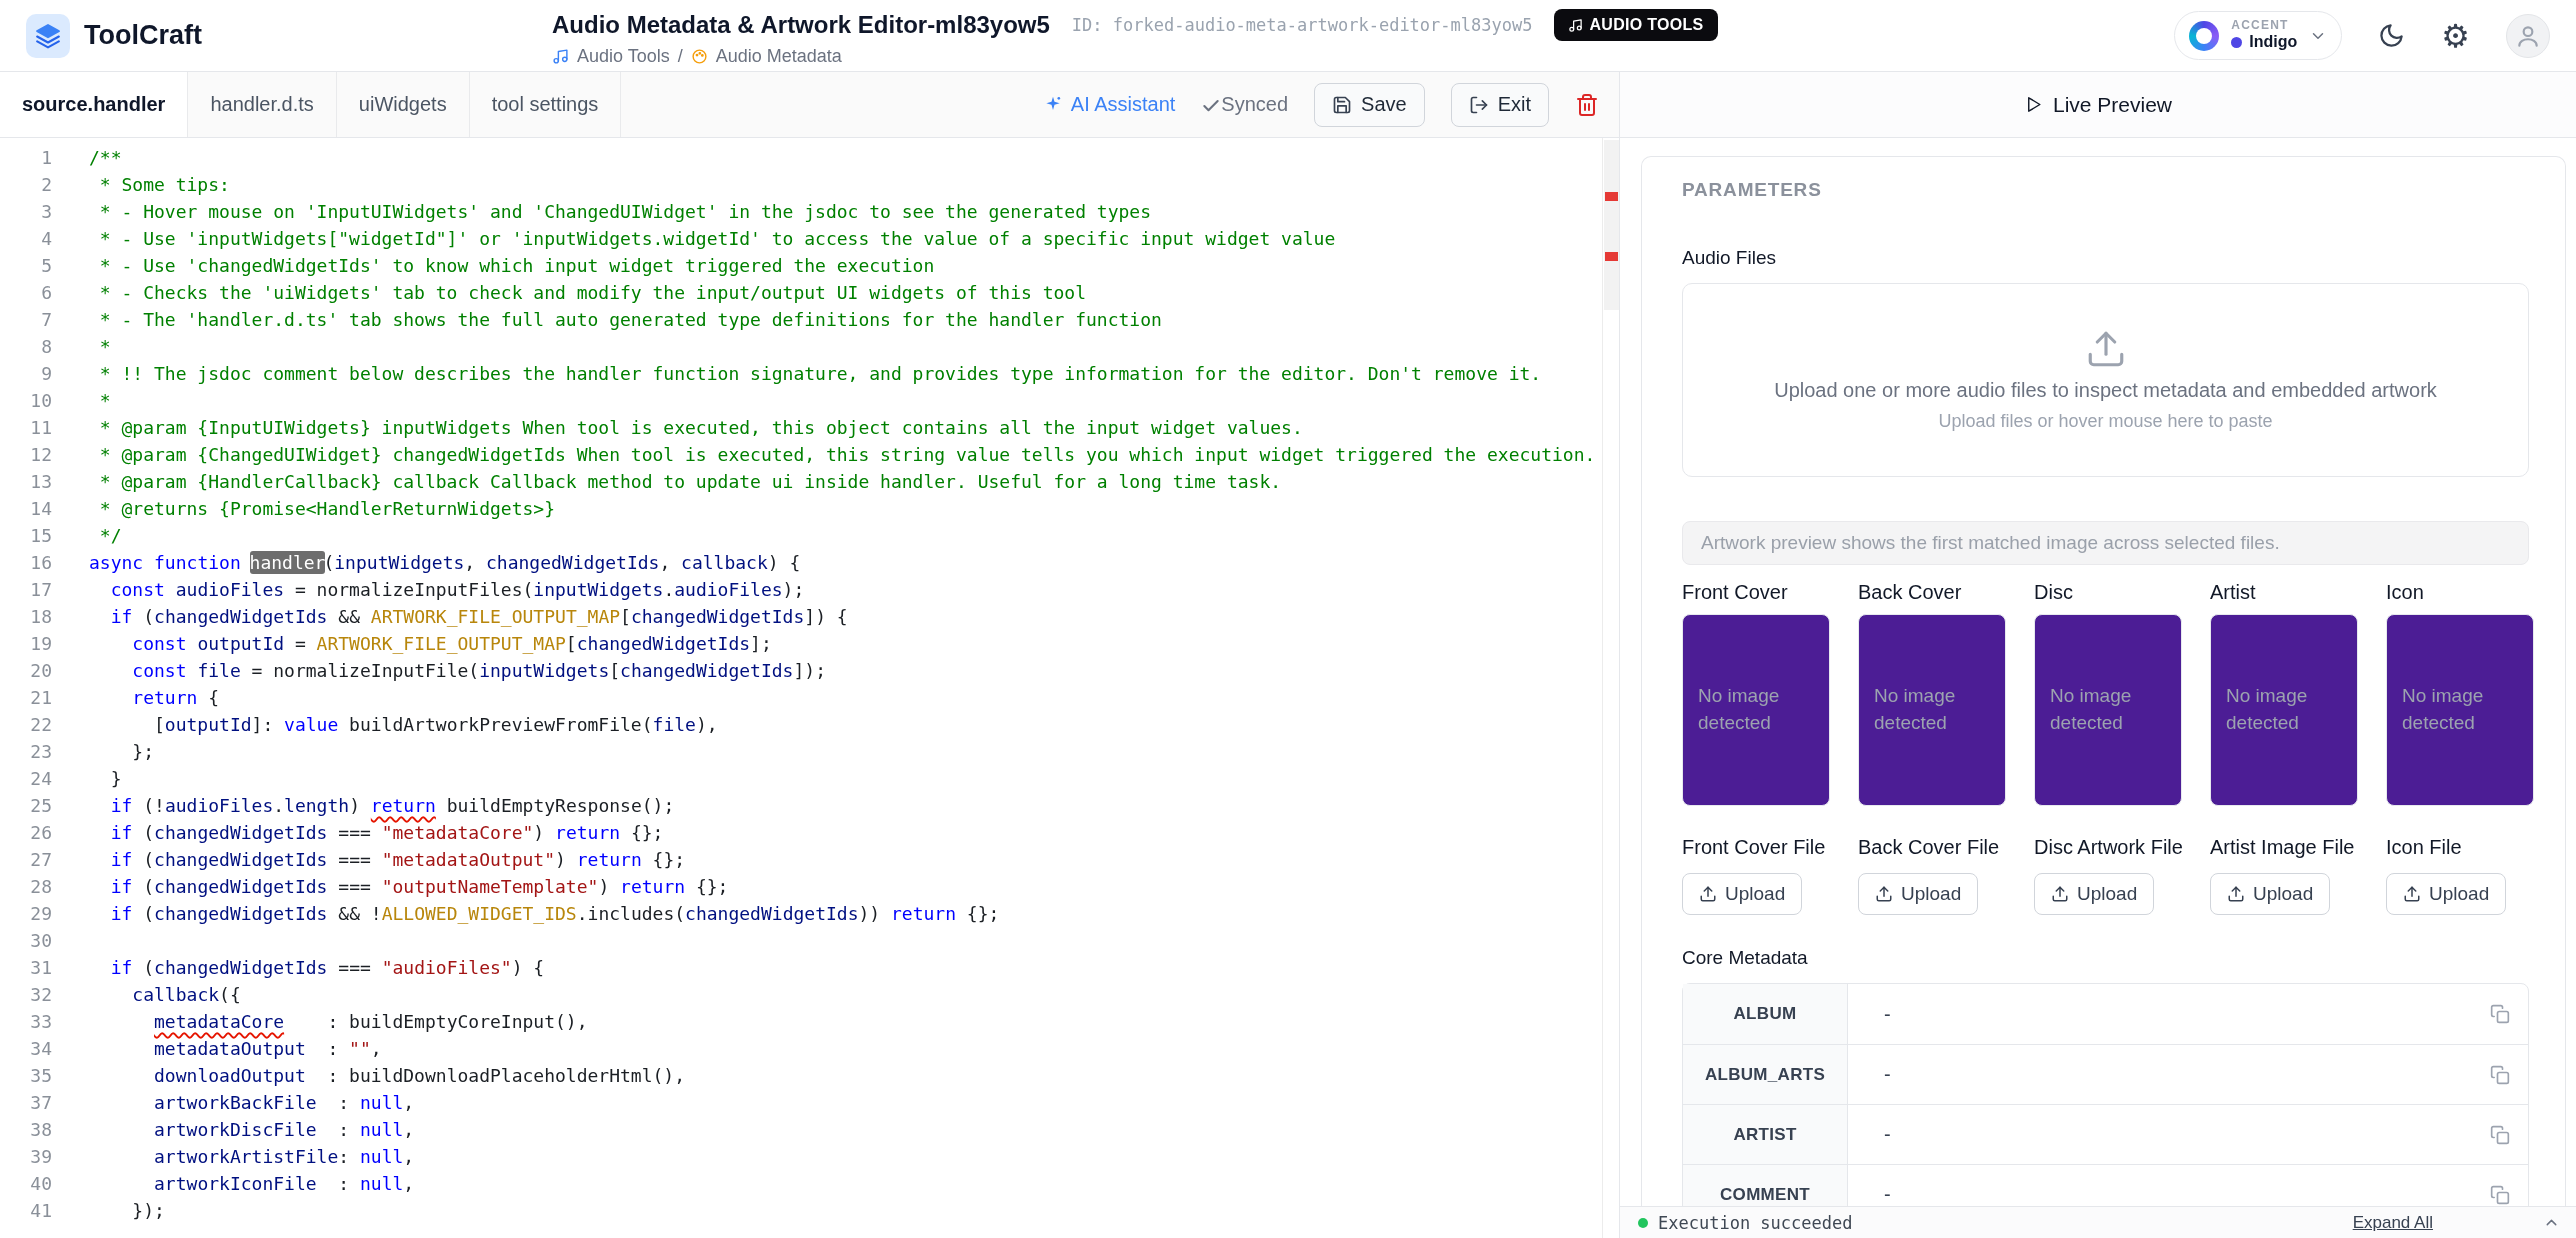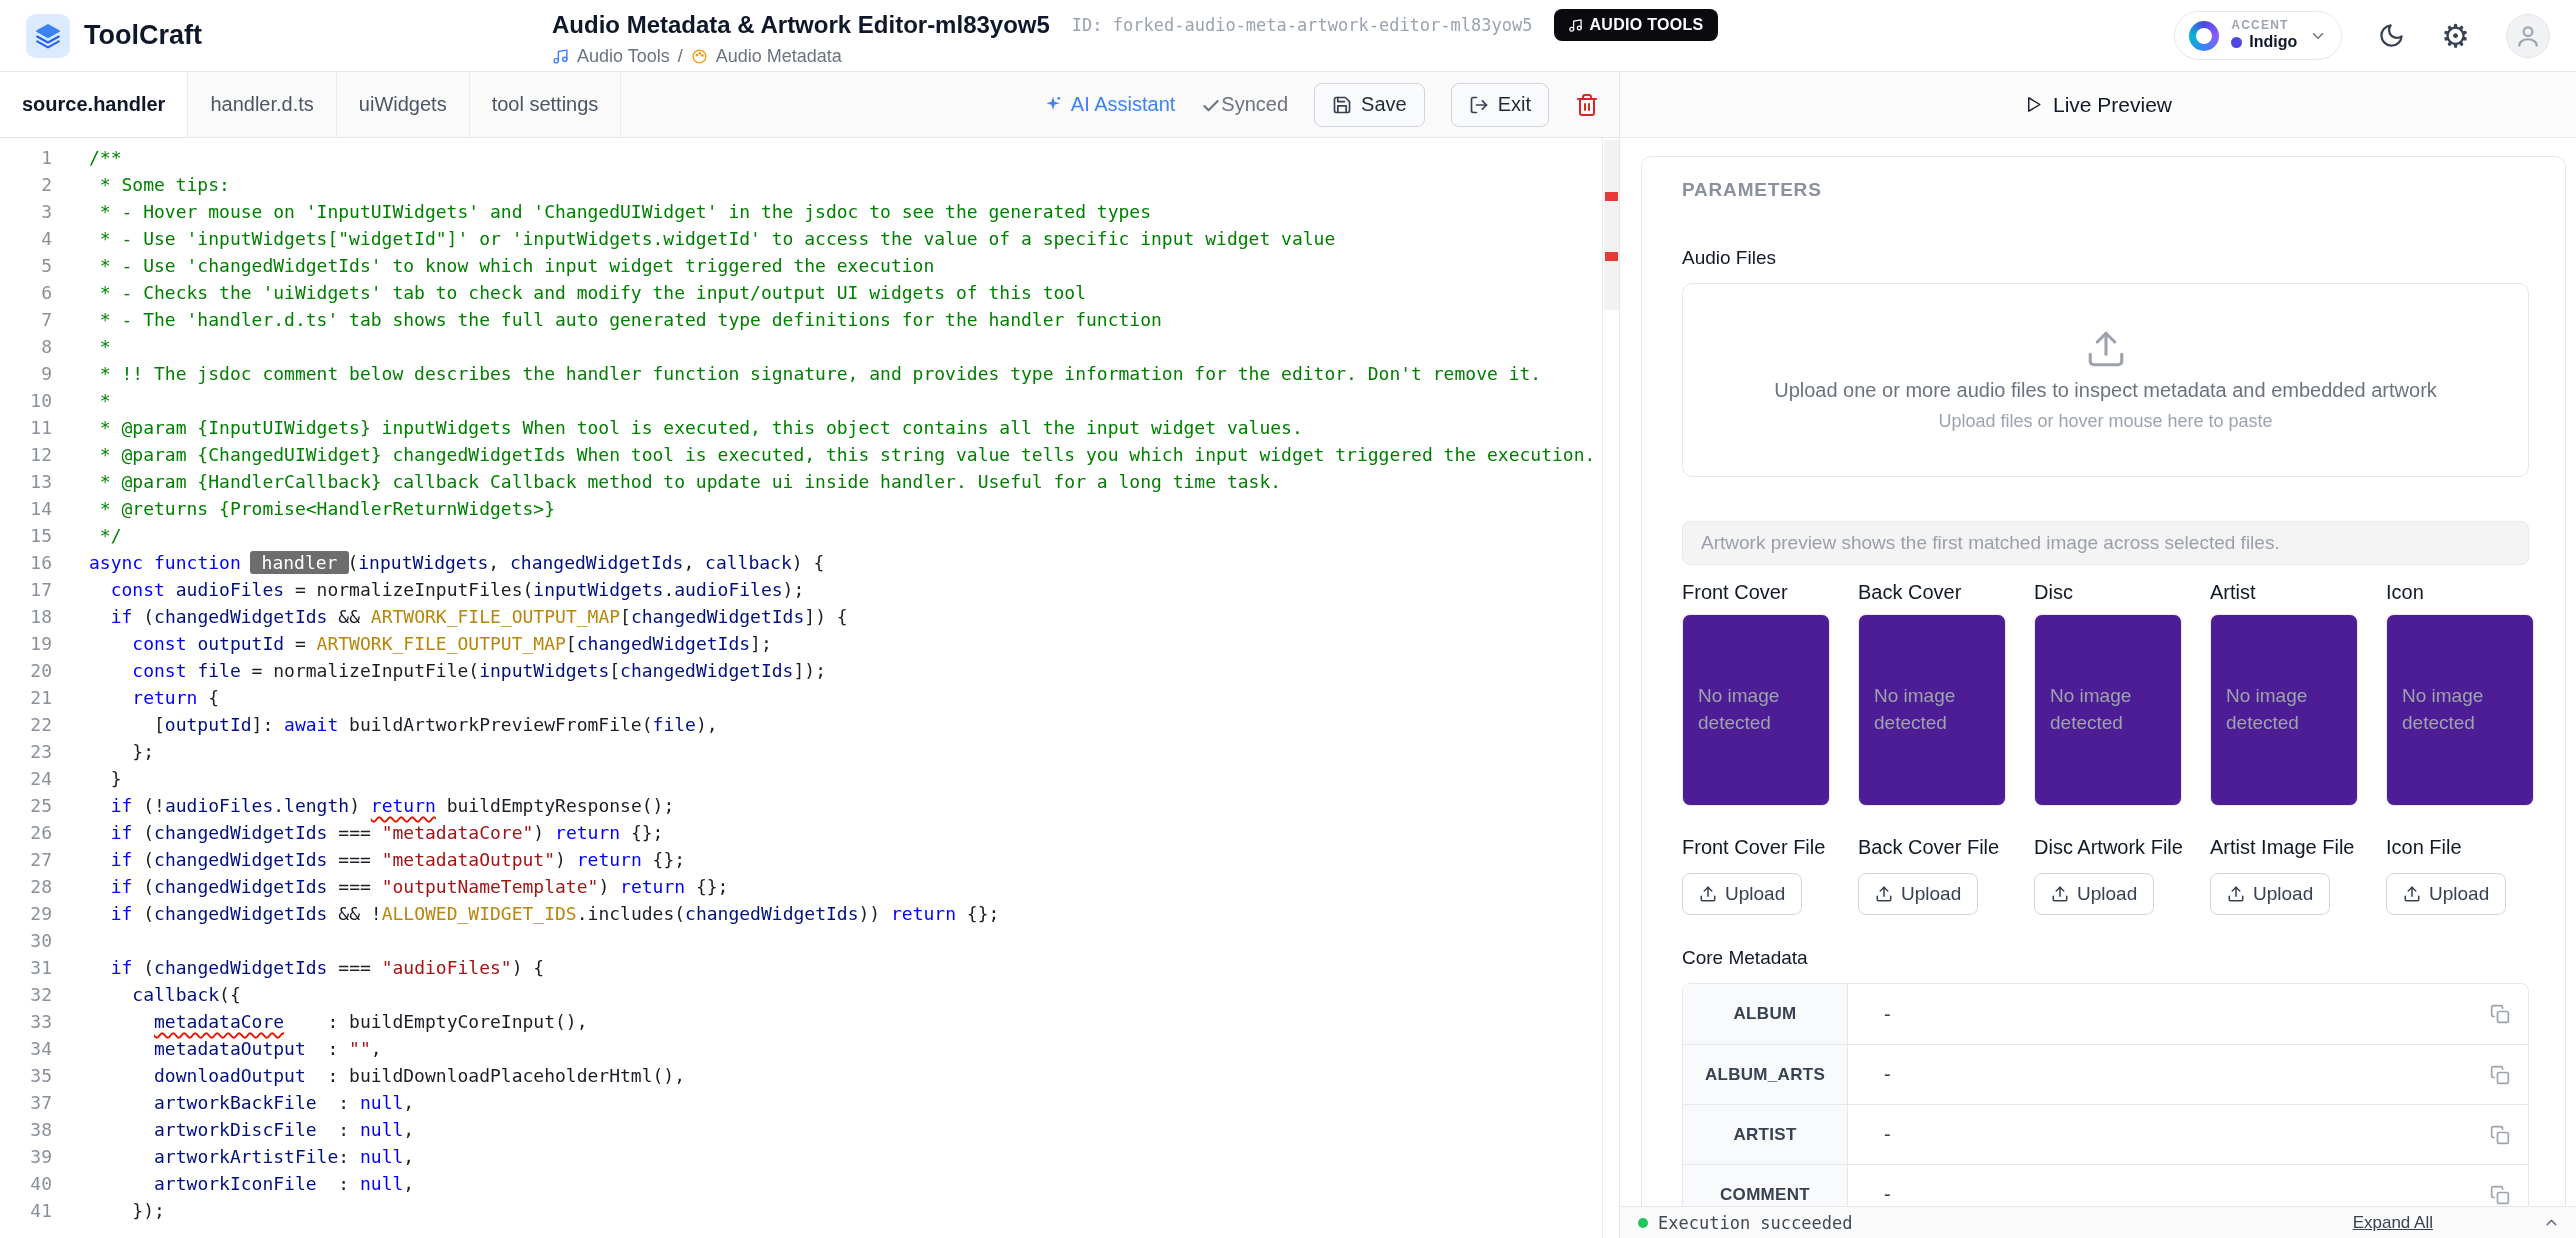--- a/index.html
+++ b/index.html
@@ -43,21 +43,21 @@
        background:#f9fafb;font-size:20px;font-weight:500;color:#1f2937;font-family:"Liberation Sans",sans-serif}
   .trash-btn{background:none;border:none;display:flex;align-items:center}
   
   .editor{position:absolute;top:138px;left:0;width:1619px;bottom:0;background:#fff;overflow:hidden;
           font-family:"DejaVu Sans Mono",monospace;font-size:18px;line-height:27px;padding-top:6px}
   .cl{display:flex;height:27px}
   .ln{flex:0 0 70px;text-align:right;padding-right:18px;color:#8a9099}
   .lc{white-space:pre;padding-left:19px;color:#1b1f24}
   .tk-p{color:#1b1f24}.tk-k{color:#0000ff}.tk-c{color:#008000}.tk-s{color:#a31515}
   .tk-v{color:#001080}.tk-f{color:#b8860b}
-  .tk-hl{background:#6d6d6d;color:#fff;border-radius:3px;padding:1px 12px;margin:-1px -2px}
+  .tk-hl{background:#6d6d6d;color:#fff;border-radius:3px;padding:1px 0;margin:-1px -2px}
   .tk-err{text-decoration:underline wavy #e51400 1.5px;text-underline-offset:4px}
   .ruler{position:absolute;top:138px;bottom:0;right:957px;width:17px;border-left:1px solid #ececec;background:#fff}
   .ruler-thumb{position:absolute;left:1px;top:2px;width:15px;height:170px;background:rgba(0,0,0,.05)}
   .mark{position:absolute;left:2px;width:13px;height:9px;background:#e53935}
   
   .rightcol{position:absolute;left:1619px;top:72px;right:0;bottom:0;border-left:1px solid #e5e7eb;background:#fff;
             display:flex;flex-direction:column}
   .pv-hdr{height:66px;flex:0 0 66px;border-bottom:1px solid #e5e7eb;background:#fcfcfd;
           display:flex;align-items:center;justify-content:center;gap:10px;font-size:21px;color:#111827}
   .pv-body{flex:1;position:relative;overflow:hidden}
@@ -311,21 +311,21 @@
         <div class="cl">
           <span class="ln">20</span>
           <span class="lc"><span class="tk-p">    </span><span class="tk-k">const</span><span class="tk-p"> </span><span class="tk-v">file</span><span class="tk-p"> = normalizeInputFile(</span><span class="tk-v">inputWidgets</span><span class="tk-p">[</span><span class="tk-v">changedWidgetIds</span><span class="tk-p">]);</span></span>
         </div>
         <div class="cl">
           <span class="ln">21</span>
           <span class="lc"><span class="tk-p">    </span><span class="tk-k">return</span><span class="tk-p"> {</span></span>
         </div>
         <div class="cl">
           <span class="ln">22</span>
-          <span class="lc"><span class="tk-p">      [</span><span class="tk-v">outputId</span><span class="tk-p">]: </span><span class="tk-k">await</span><span class="tk-p"> buildArtworkPreviewFromFile(</span><span class="tk-v">file</span><span class="tk-p">),</span></span>
+          <span class="lc"><span class="tk-p">      [</span><span class="tk-v">outputId</span><span class="tk-p">]: </span><span class="tk-k">value</span><span class="tk-p"> buildArtworkPreviewFromFile(</span><span class="tk-v">file</span><span class="tk-p">),</span></span>
         </div>
         <div class="cl">
           <span class="ln">23</span>
           <span class="lc"><span class="tk-p">    };</span></span>
         </div>
         <div class="cl">
           <span class="ln">24</span>
           <span class="lc"><span class="tk-p">  }</span></span>
         </div>
         <div class="cl">

